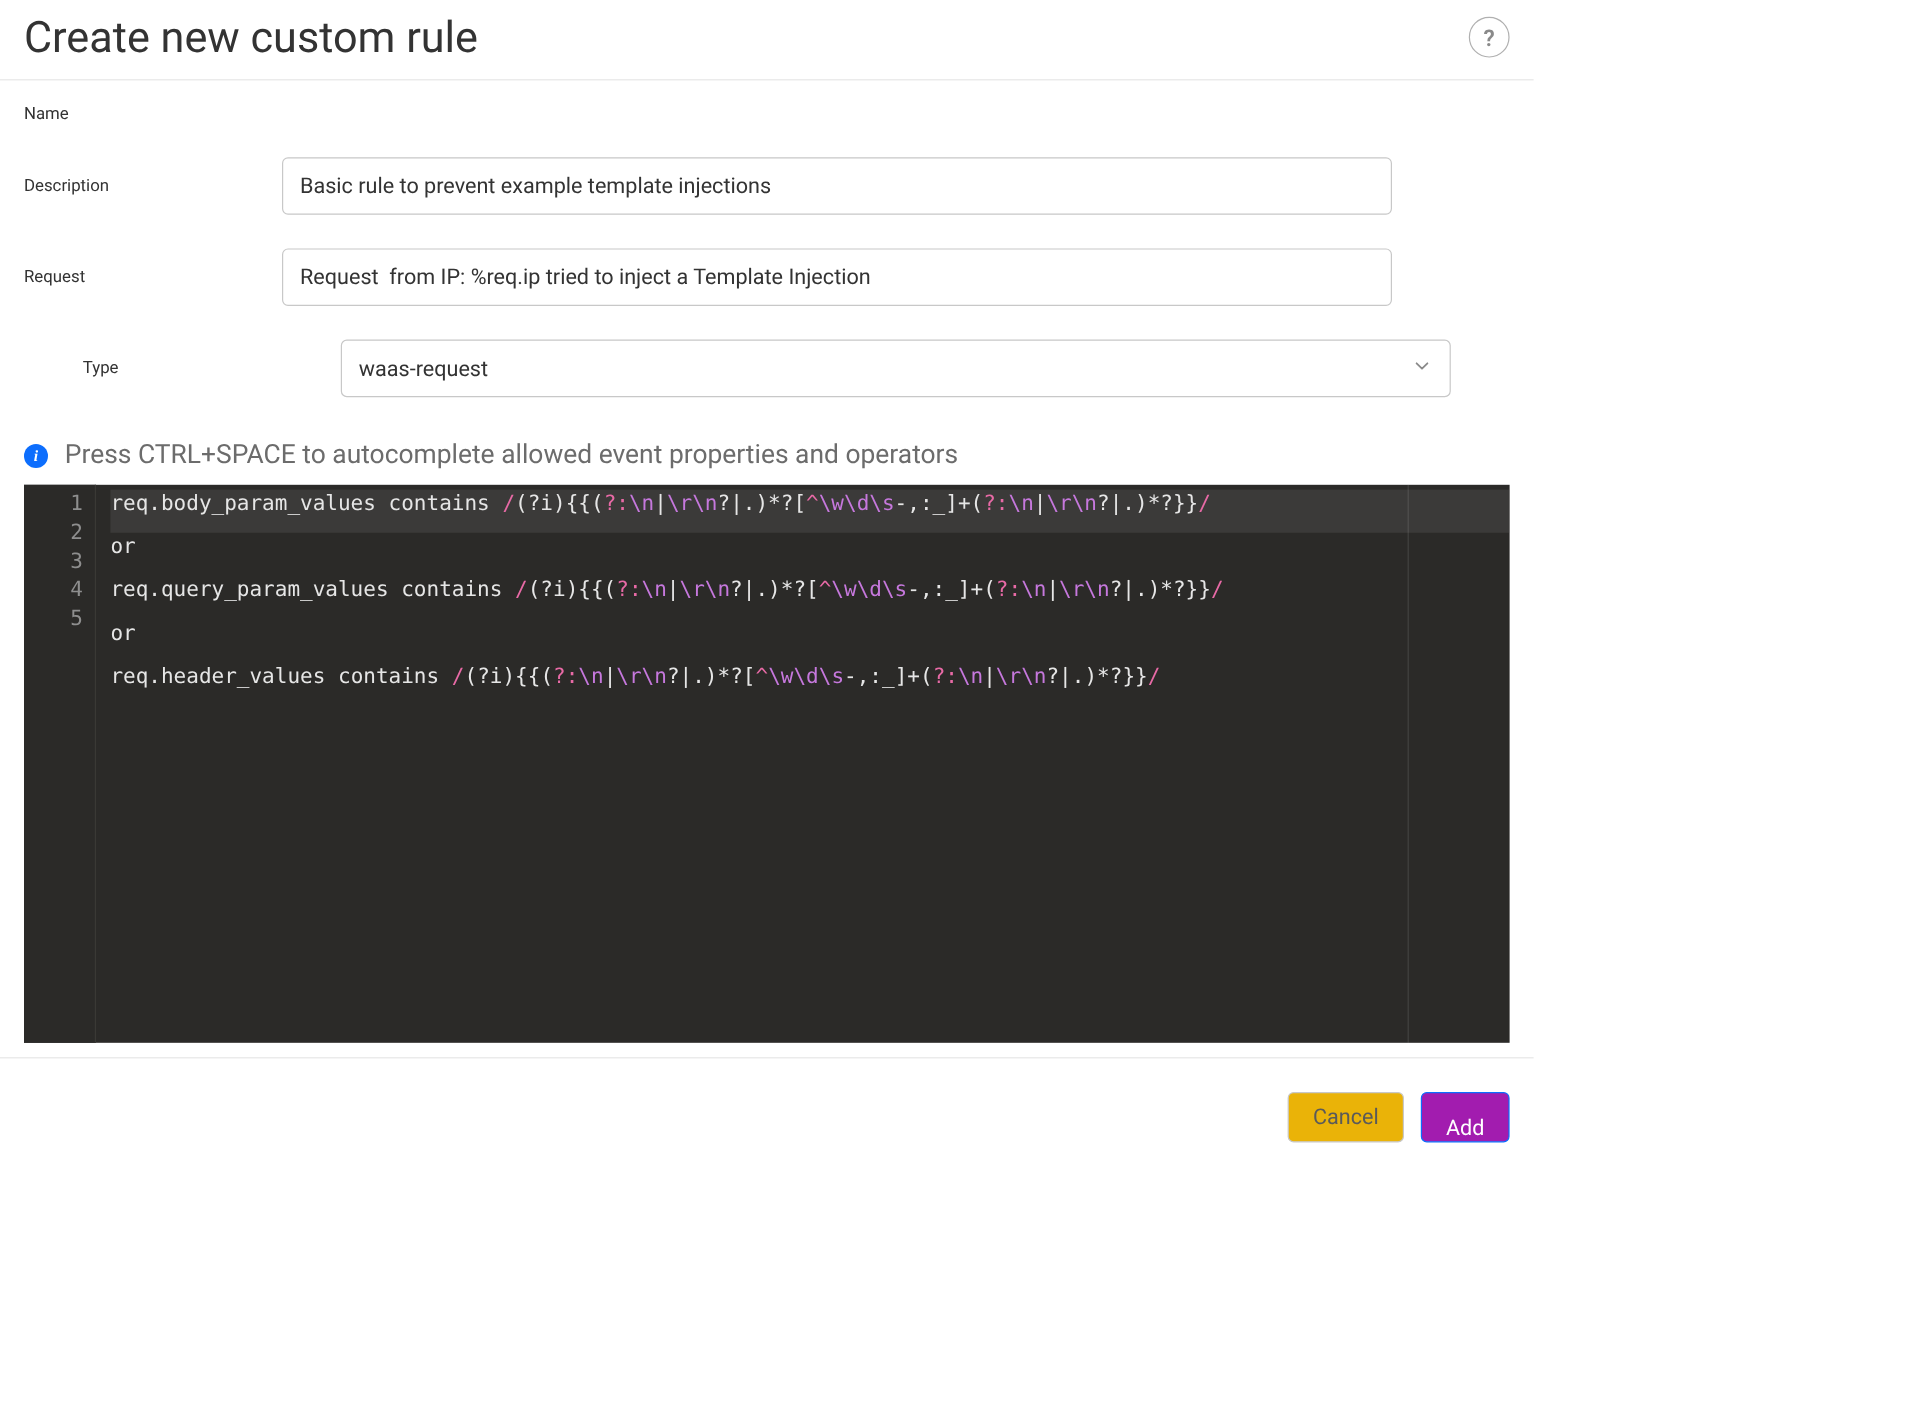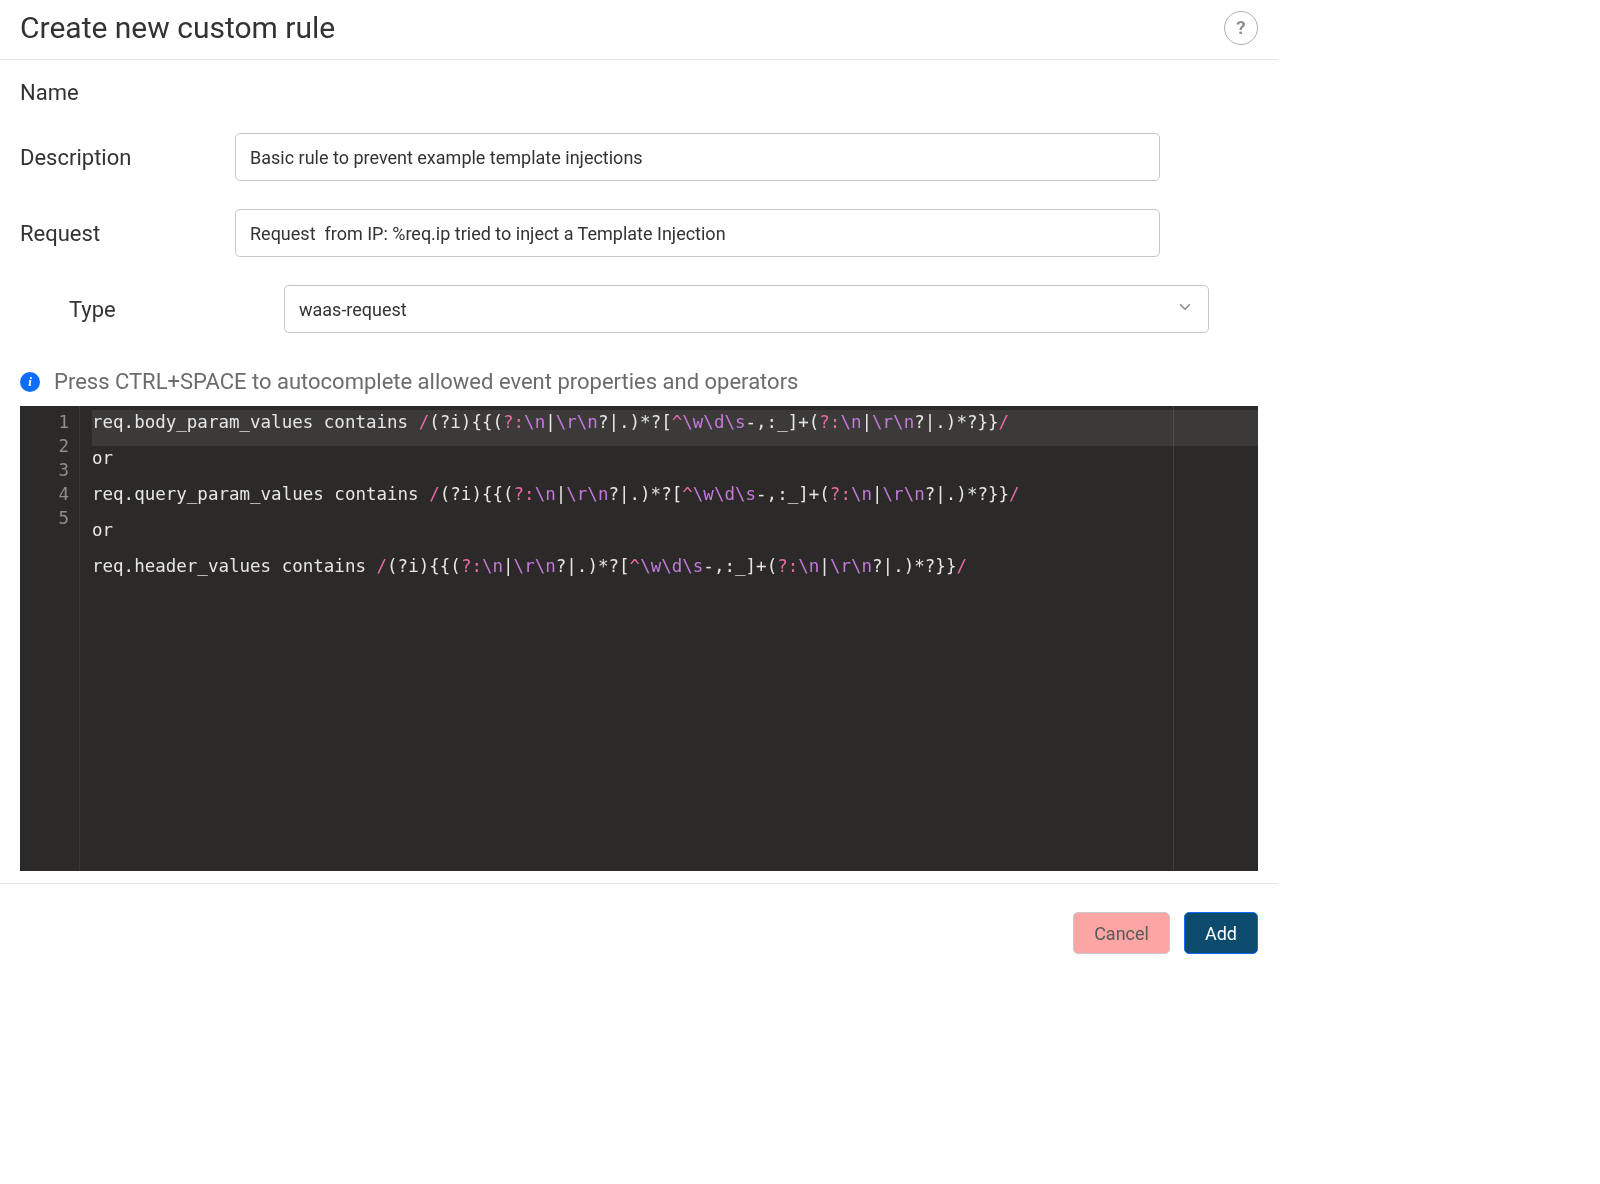--- a/index.html
+++ b/index.html
@@ -17,21 +17,21 @@
       padding: 0;
     }
     .header {
       display: flex;
       align-items: center;
       justify-content: space-between;
       padding: 10px 20px 14px 20px;
       border-bottom: 1px solid #e6e6e6;
     }
     .header-title {
-      font-size: 30px;
+      font-size: 36px;
       font-weight: 400;
       color: #333;
     }
     .help-icon {
       width: 34px;
       height: 34px;
       border: 1.5px solid #b0b0b0;
       border-radius: 50%;
       display: flex;
       align-items: center;
@@ -44,21 +44,21 @@
     .form-area {
       padding: 20px 20px 10px 20px;
     }
     .form-row {
       display: flex;
       align-items: center;
       margin-bottom: 28px;
     }
     .form-label {
       width: 215px;
-      font-size: 22px;
+      font-size: 14px;
       color: #333;
       flex-shrink: 0;
     }
     .form-input {
       flex: 1;
       height: 48px;
       border: 1px solid #c8c8c8;
       border-radius: 5px;
       padding: 0 14px;
       font-size: 18px;
@@ -168,29 +168,30 @@
     .btn {
       height: 42px;
       padding: 0 20px;
       border-radius: 5px;
       font-size: 18px;
       cursor: pointer;
       display: flex;
       align-items: center;
     }
     .btn-secondary {
-      background: #fca5a5;
+      background: #eab308;
       border: 1px solid #c8c8c8;
       color: #5a5a5a;
       margin-left: 44px;
     }
     .btn-primary {
-      background: #0c4a6e;
+      background: #a21caf;
       border: 1px solid #0d6efd;
       color: #fff;
+      align-items: flex-end;
     }
   </style>
 </head>
 <body>
 
 <div class="container">
 
   <div class="header">
     <div class="header-title">Create new custom rule</div>
     <div class="help-icon">?</div>

